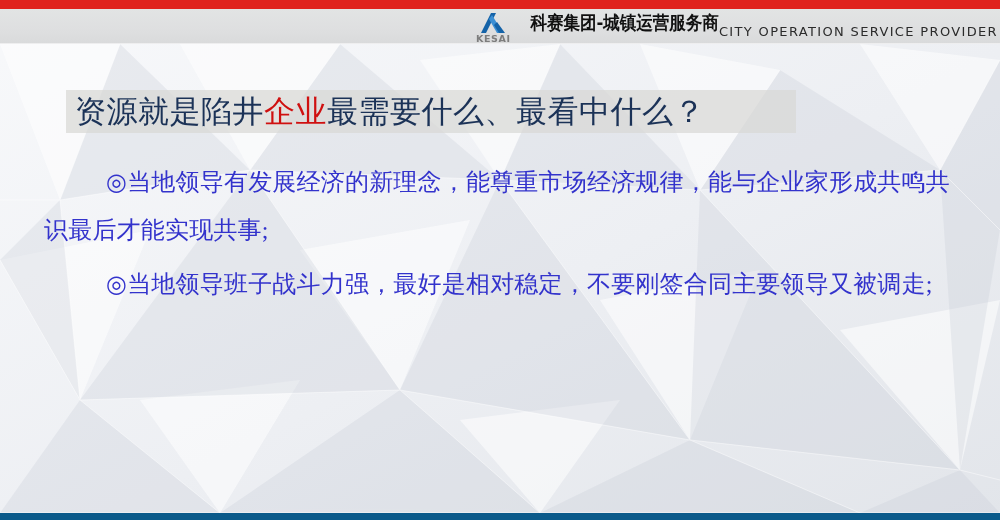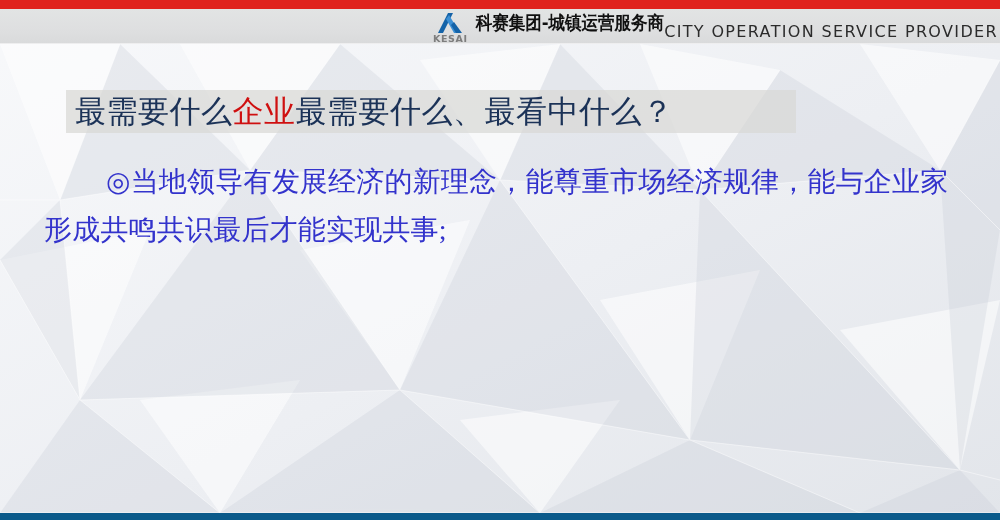--- a/index.html
+++ b/index.html
@@ -37,54 +37,54 @@
     background:rgba(255,255,255,.55);
   }
 
   
   #brand {
     position:absolute; right:2px; top:9px; height:35px;
     display:flex; align-items:center; z-index:7;
   }
   #logo-mark {
     width:40px; height:33px; position:relative;
-    margin-right:4px;
+    margin-right:16px;
   }
   #logo-mark svg { display:block; }
   #brand-text { display:flex; flex-direction:row; justify-content:center; }
   #brand-cn {
     font-family:"DejaVu Sans","Liberation Sans",sans-serif;
     font-weight:bold; font-size:16.5px; color:#101010;
     letter-spacing:0px; line-height:18px; white-space:nowrap;
     transform:scaleY(1.12); transform-origin:left center;
   }
   #brand-en {
     font-family:"DejaVu Sans","Liberation Sans",sans-serif;
-    font-size:16px; color:#2b2b2b; letter-spacing:1.35px;
+    font-size:13px; color:#2b2b2b; letter-spacing:1.35px;
     line-height:13px; white-space:nowrap; margin-top:10px;
   }
 
   
   #title-band {
     position:absolute; left:66px; top:90px; width:730px; height:43px;
     background:rgba(216,216,214,.72);
     z-index:2;
   }
   #title {
     position:absolute; left:75px; top:92px; z-index:3;
     font-size:31px; line-height:40px; white-space:nowrap;
     color:#1b3257; font-weight:400;
     letter-spacing:0.5px;
   }
   #title .hl { color:#cf1010; }
 
   
   #body-copy {
     position:absolute; left:44px; top:158px; width:920px; z-index:3;
-    color:#3333cc; font-size:28px; line-height:48px;
+    color:#3333cc; font-size:24px; line-height:48px;
     letter-spacing:0.2px;
   }
   .para { text-indent:62px; margin-bottom:6px; }
   .para.p2 { margin-bottom:6px; }
   .para.p3 { margin-bottom:0; }
 
   
   #bottom-bar {
     position:absolute; left:0; bottom:0; width:1000px; height:7px;
     background:#0b5a8a; z-index:6;
@@ -165,21 +165,22 @@
         <text x="1" y="32" font-family="DejaVu Sans, sans-serif" font-size="9.5" font-weight="bold" fill="#7d7d7d" letter-spacing="0.6">KESAI</text>
       </svg>
     </div>
     <div id="brand-text">
       <div id="brand-cn">科赛集团-城镇运营服务商</div>
       <div id="brand-en">CITY OPERATION SERVICE PROVIDER</div>
     </div>
   </div>
 
   <div id="title-band"></div>
-  <h1 id="title"><span>最需要什么</span><span class="hl">企业</span><span>最需要什么、最看中什么？</span></h1>
+  <h1 id="title"><span>资源就是陷井</span><span class="hl">企业</span><span>最需要什么、最看中什么？</span></h1>
 
   <div id="body-copy">
     <p class="para p1">◎当地领导有发展经济的新理念，能尊重市场经济规律，能与企业家形成共鸣共识最后才能实现共事;</p>
+    <p class="para p2">◎当地领导班子战斗力强，最好是相对稳定，不要刚签合同主要领导又被调走;</p>
   </div>
 
   <div id="bottom-bar"></div>
 
 </div>
 
 </body></html>

